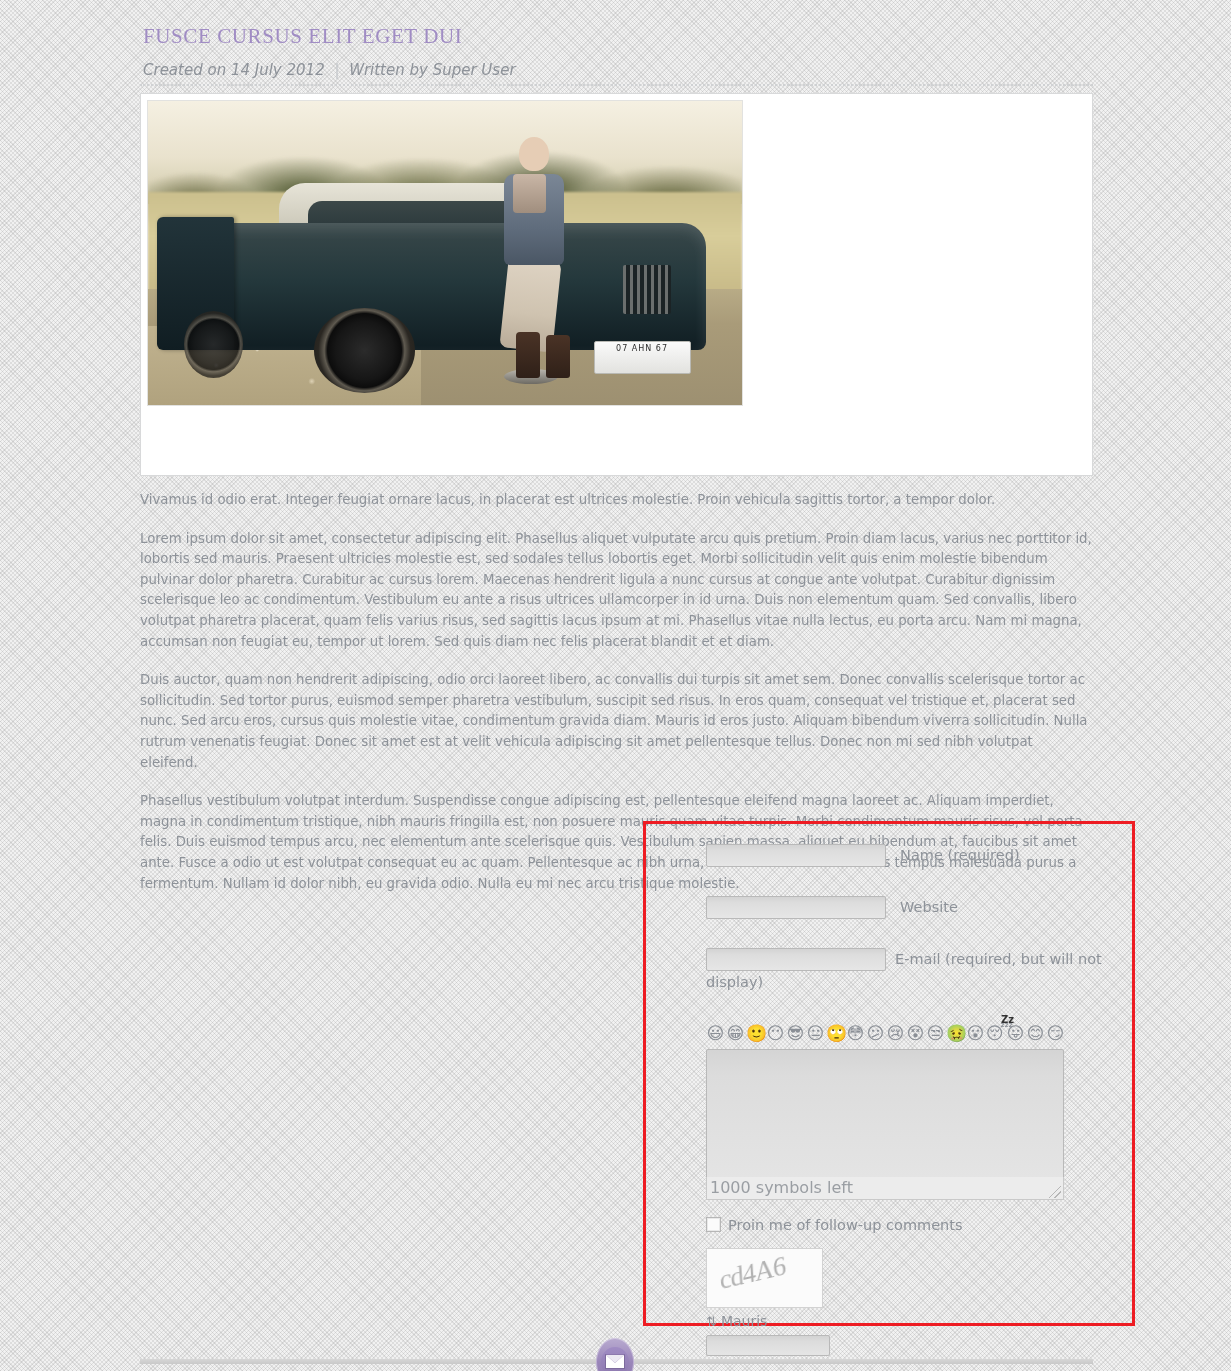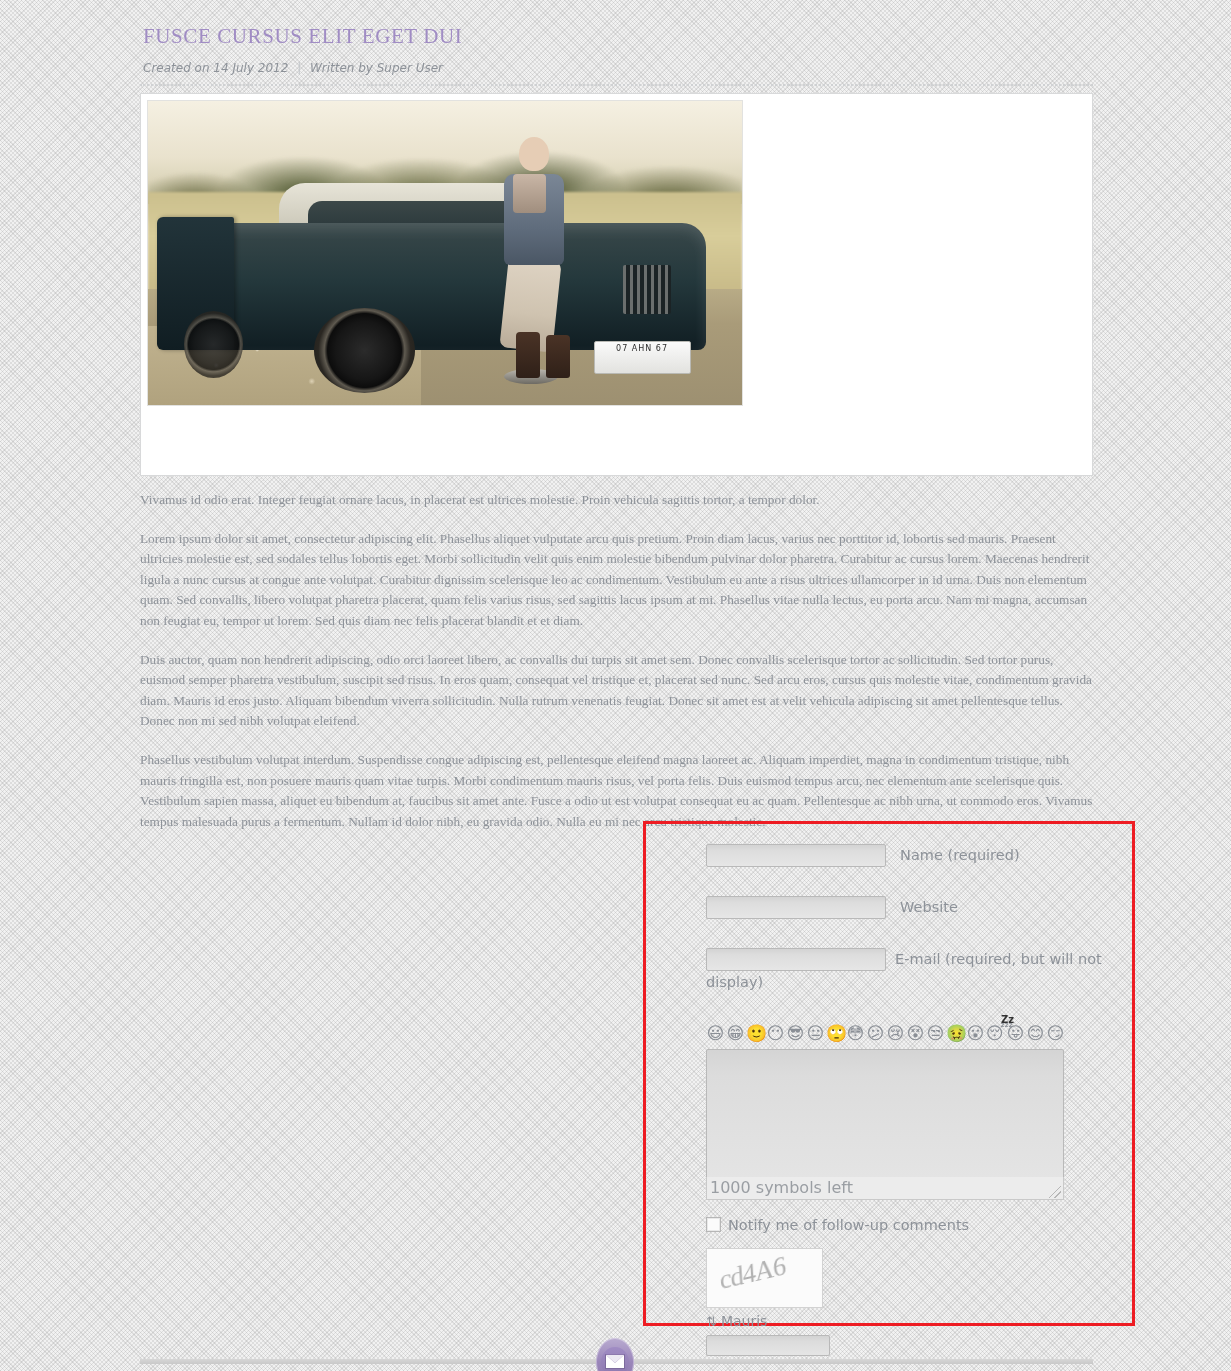--- a/index.html
+++ b/index.html
@@ -37,21 +37,21 @@
     color: #a08cc4;
     text-transform: uppercase;
     white-space: nowrap;
   }
   .article-meta {
     position: absolute;
     left: 143px;
     top: 45px;
     font-family: "DejaVu Sans", sans-serif;
     font-style: italic;
-    font-size: 12px;
+    font-size: 15px;
     color: #8d9299;
     white-space: nowrap;
   }
   .article-meta .sep {
     color: #c3c6ca;
     padding: 0 5px;
   }
 
   .dotted-rule {
     position: absolute;
@@ -207,21 +207,21 @@
 
   
   .copy {
     position: absolute;
     left: 140px;
     width: 953px;
     font-size: 13.3px;
     line-height: 20.6px;
     color: #8d9299;
   }
-  .copy p { margin: 0 0 18px 0; font-family: Liberation Serif, serif; }
+  .copy p { margin: 0 0 18px 0; }
 
   
   .comment-box {
     position: absolute;
     left: 643px;
     top: 805px;
     width: 492px;
     height: 505px;
     border: 3px solid #ee1c23;
     box-sizing: border-box;
@@ -537,21 +537,21 @@
       </div>
 
       <textarea class="comment-area" placeholder="" style=""></textarea>
 
       <div class="counter">
         <span>1000 symbols left</span>
         <span class="resize-grip"></span>
       </div>
 
       <div class="notify-row">
-        <span class="checkbox"></span><span>Notify me of follow-up comments</span>
+        <span class="checkbox"></span><span>Proin me of follow-up comments</span>
       </div>
 
       <div class="captcha">
         <span class="captcha-text">
           <span>cd4A6</span>
         </span>
       </div>
 
       <div class="refresh-row">
         <span class="refresh-icon">⇅</span><span>Mauris</span>

